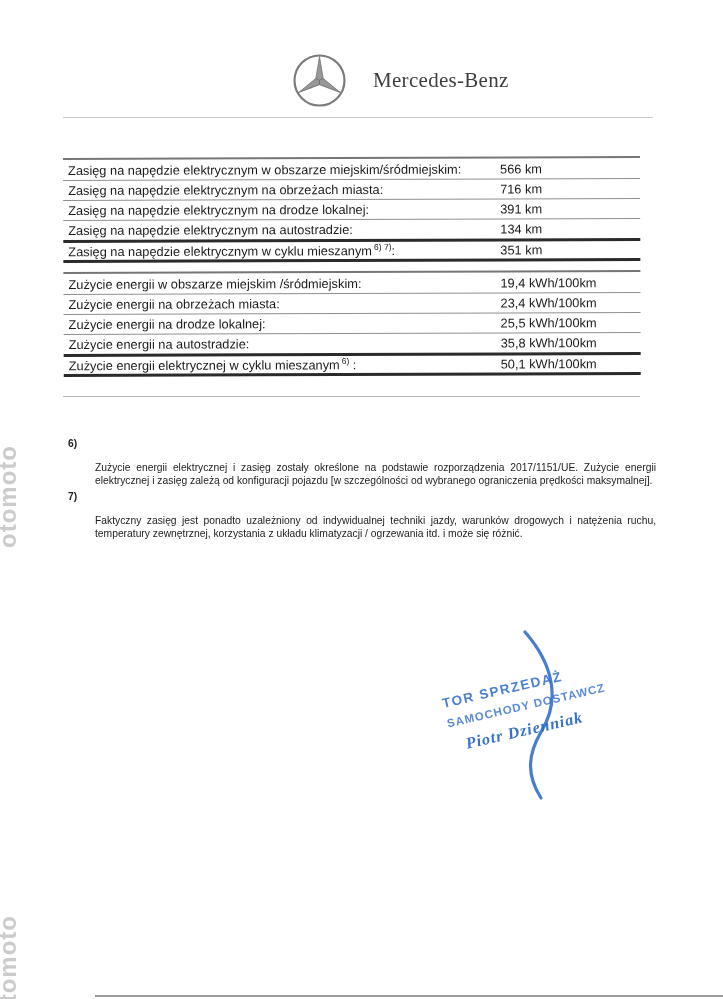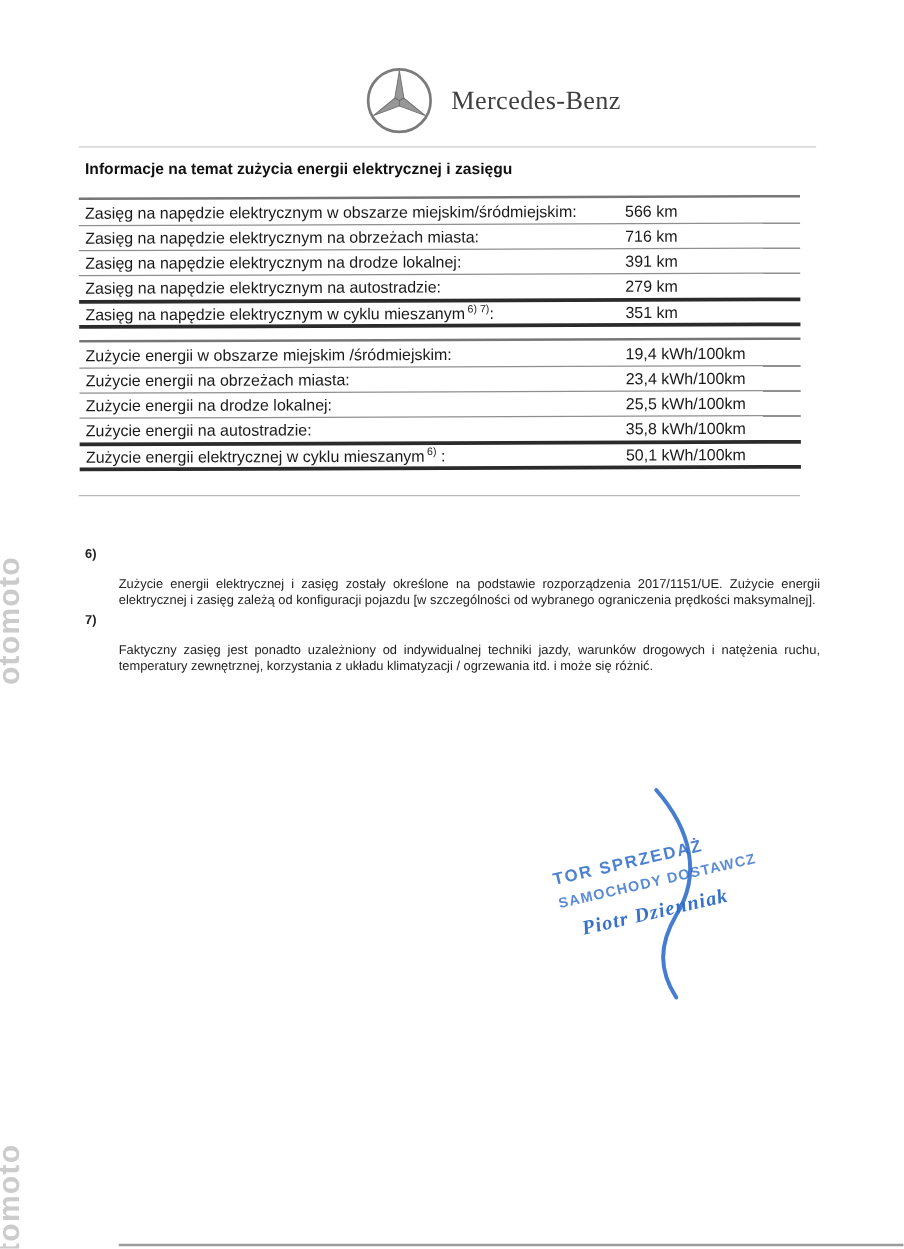--- a/index.html
+++ b/index.html
@@ -19,21 +19,21 @@
     position:absolute;
     color:#c3c3c3;
     font-size:24px; font-weight:700; letter-spacing:1px;
     transform:rotate(-90deg); transform-origin:left top;
     opacity:.85; white-space:nowrap;
   }
   .wm1 { left:-6px; top:548px; }
   .wm2 { left:-6px; top:1018px; }
 
   
-  .header { position:absolute; top:52px; left:291px; display:flex; align-items:center; gap:13px; }
+  .header { position:absolute; top:52px; left:291px; display:flex; align-items:center; gap:25px; }
   .logo svg { display:block; }
   .brand { font-family:"Liberation Serif", serif; font-size:21px; color:#3f3f3f; letter-spacing:.3px; }
   .header-rule { position:absolute; top:117px; left:63px; width:590px; height:1px; background:#cccccc; }
 
   
   .title { position:absolute; top:128px; left:68px; font-size:12.5px; font-weight:700; color:#111; }
 
   
   .table { position:absolute; top:158px; left:63px; width:577px; transform:rotate(-0.2deg); transform-origin:left top; }
   .group { border-top:2px solid #767676; border-bottom:3px solid #2b2b2b; }
@@ -81,40 +81,39 @@
           <path d="M0,-25.2 L3.8,-2.2 L0,0 L-3.8,-2.2 Z"></path>
           <path d="M0,-25.2 L3.8,-2.2 L0,0 L-3.8,-2.2 Z" transform="rotate(120)"></path>
           <path d="M0,-25.2 L3.8,-2.2 L0,0 L-3.8,-2.2 Z" transform="rotate(240)"></path>
         </g>
       </svg>
     </div>
     <div class="brand">Mercedes-Benz</div>
   </div>
   <div class="header-rule"></div>
 
-  <div class="title">Informacje na temat zużycia energii elektrycznej i zasięgu</div>
 
   <div class="table">
 
     <div class="group">
       <div class="trow">
         <span class="tlabel">Zasięg na napędzie elektrycznym w obszarze miejskim/śródmiejskim:</span>
         <span class="tvalue">566 km</span>
       </div>
       <div class="trow">
         <span class="tlabel">Zasięg na napędzie elektrycznym na obrzeżach miasta:</span>
         <span class="tvalue">716 km</span>
       </div>
       <div class="trow">
         <span class="tlabel">Zasięg na napędzie elektrycznym na drodze lokalnej:</span>
         <span class="tvalue">391 km</span>
       </div>
       <div class="trow">
         <span class="tlabel">Zasięg na napędzie elektrycznym na autostradzie:</span>
-        <span class="tvalue">279 km</span>
+        <span class="tvalue">134 km</span>
       </div>
       <div class="trow summary">
         <span class="tlabel"><span>Zasięg na napędzie elektrycznym w cyklu mieszanym</span><sup>6) 7)</sup><span>:</span></span>
         <span class="tvalue">351 km</span>
       </div>
     </div>
 
     <div class="group second">
       <div class="trow">
         <span class="tlabel">Zużycie energii w obszarze miejskim /śródmiejskim:</span>

